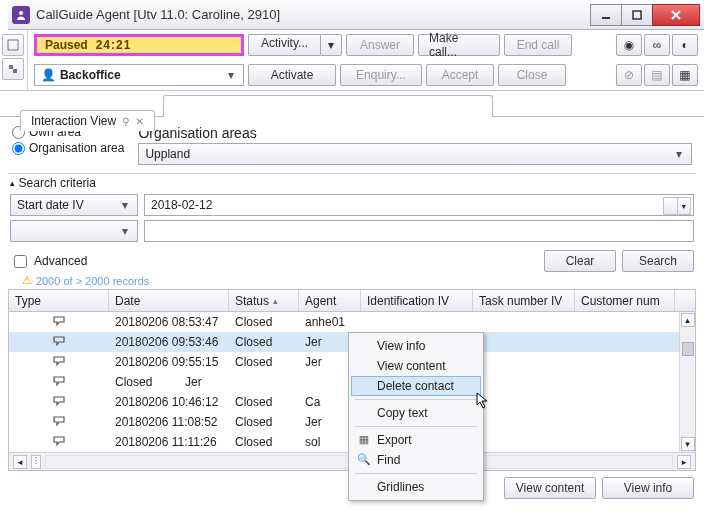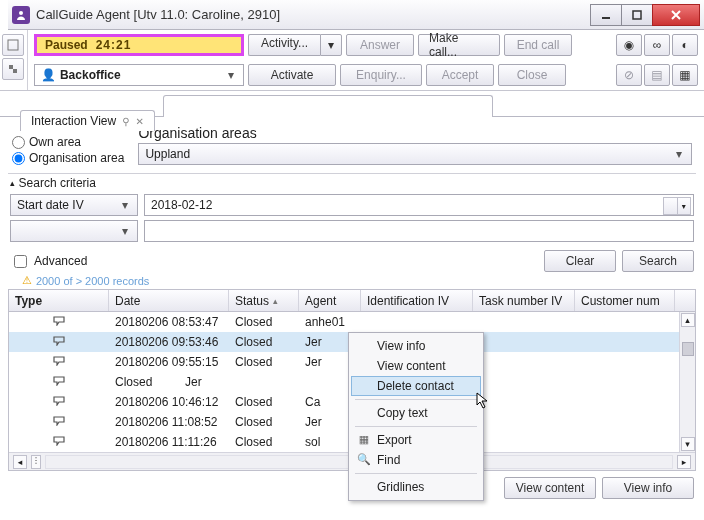--- a/index.html
+++ b/index.html
@@ -36,21 +36,21 @@
   .rightbtns { display:flex; gap:2px; margin-left:auto; }
 
   
   .tabstrip { display:flex; align-items:flex-end; height:26px; padding-left:20px; border-bottom:1px solid #b8b8c4; position:relative; }
   .tab { border:1px solid #b8b8c4; border-bottom:none; background:#fff; padding:3px 10px; font-size:12px; border-radius:3px 3px 0 0; display:flex; align-items:center; gap:6px; position:relative; top:15px; }
   .tab .pin, .tab .x { color:#888; font-size:10px; }
   .blank-tab { flex:1; border:1px solid #b8b8c4; border-bottom:none; background:#fff; height:22px; margin-left:8px; border-radius:3px 3px 0 0; position:relative; top:1px; max-width:330px; }
 
   
   .main { padding:4px 8px 8px 8px; }
-  .arearow { display:flex; align-items:flex-end; gap:10px; padding:4px 4px; }
+  .arearow { display:flex; align-items:flex-start; gap:10px; padding:4px 4px; }
   .radios { display:flex; flex-direction:column; gap:2px; }
   .radio { display:flex; align-items:center; gap:4px; }
   .radio input { margin:0; }
   .areacol { flex:1; margin-left:4px; }
   .areacol .lbl { font-size:14px; margin-bottom:2px; }
   .select { height:22px; border:1px solid #a8a8b4; background:linear-gradient(#fdfdff,#eaeaf2); display:flex; align-items:center; padding:0 4px 0 6px; }
   .input { height:22px; border:1px solid #a8a8b4; background:#fff; padding:0 6px; display:flex; align-items:center; }
 
   .search-criteria { border-top:1px solid #d0d0d8; margin-top:4px; }
   .sc-head { display:flex; align-items:center; gap:4px; font-size:12px; padding:2px 2px; }
@@ -65,21 +65,21 @@
   .advrow .chk { display:flex; align-items:center; gap:4px; }
   .advrow .spacer { flex:1; }
   .advrow .btn { width:72px; }
   .recinfo { color:#6aa1d8; font-size:11px; padding:0 2px 2px 14px; display:flex; align-items:center; gap:4px; }
   .recinfo .warn { color:#e6a100; }
 
   
   .tablewrap { border:1px solid #c0c0cc; position:relative; }
   .thead { display:flex; background:linear-gradient(#fdfdff,#e8e8f0); border-bottom:1px solid #c0c0cc; height:22px; }
   .th { border-right:1px solid #d4d4de; padding:3px 6px; font-size:12px; white-space:nowrap; overflow:hidden; display:flex; align-items:center; gap:4px; }
-  .col-type  { width:100px;font-weight:bold; }
+  .col-type  { width:100px; }
   .col-date  { width:120px; }
   .col-status{ width:70px; }
   .col-agent { width:62px; }
   .col-ident { width:112px; }
   .col-task  { width:102px; }
   .col-cust  { width:100px; }
   .sort-icon { font-size:9px; color:#777; }
   .tbody { background:#fff; }
   .tr { display:flex; height:20px; align-items:center; }
   .tr.sel { background:#d6e8f7; }

